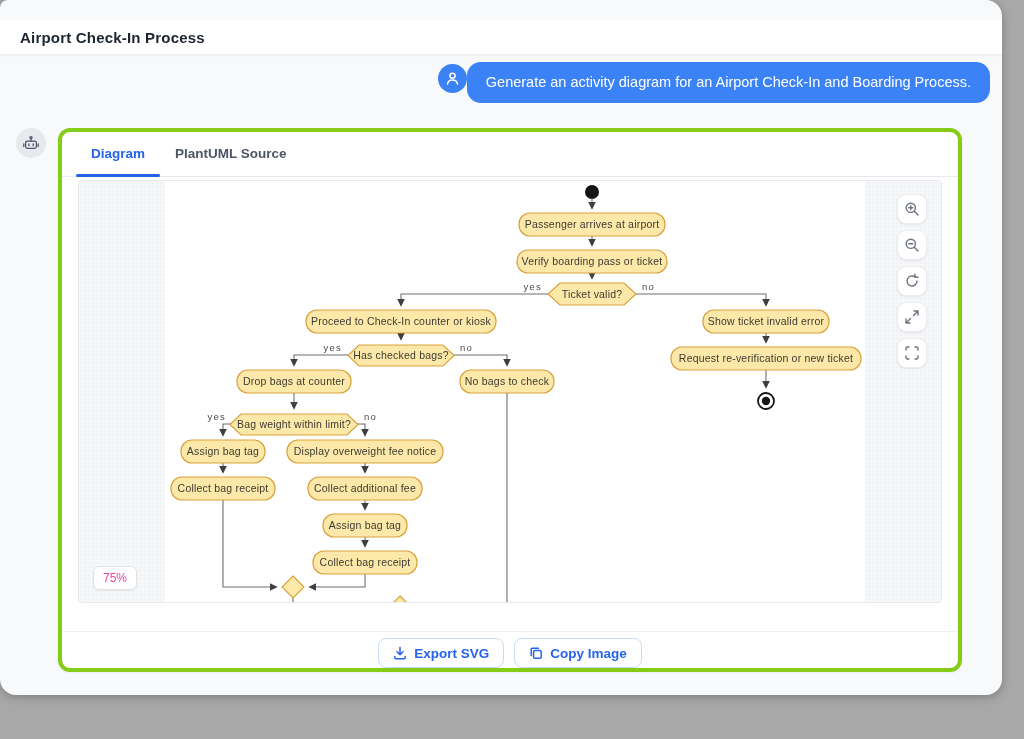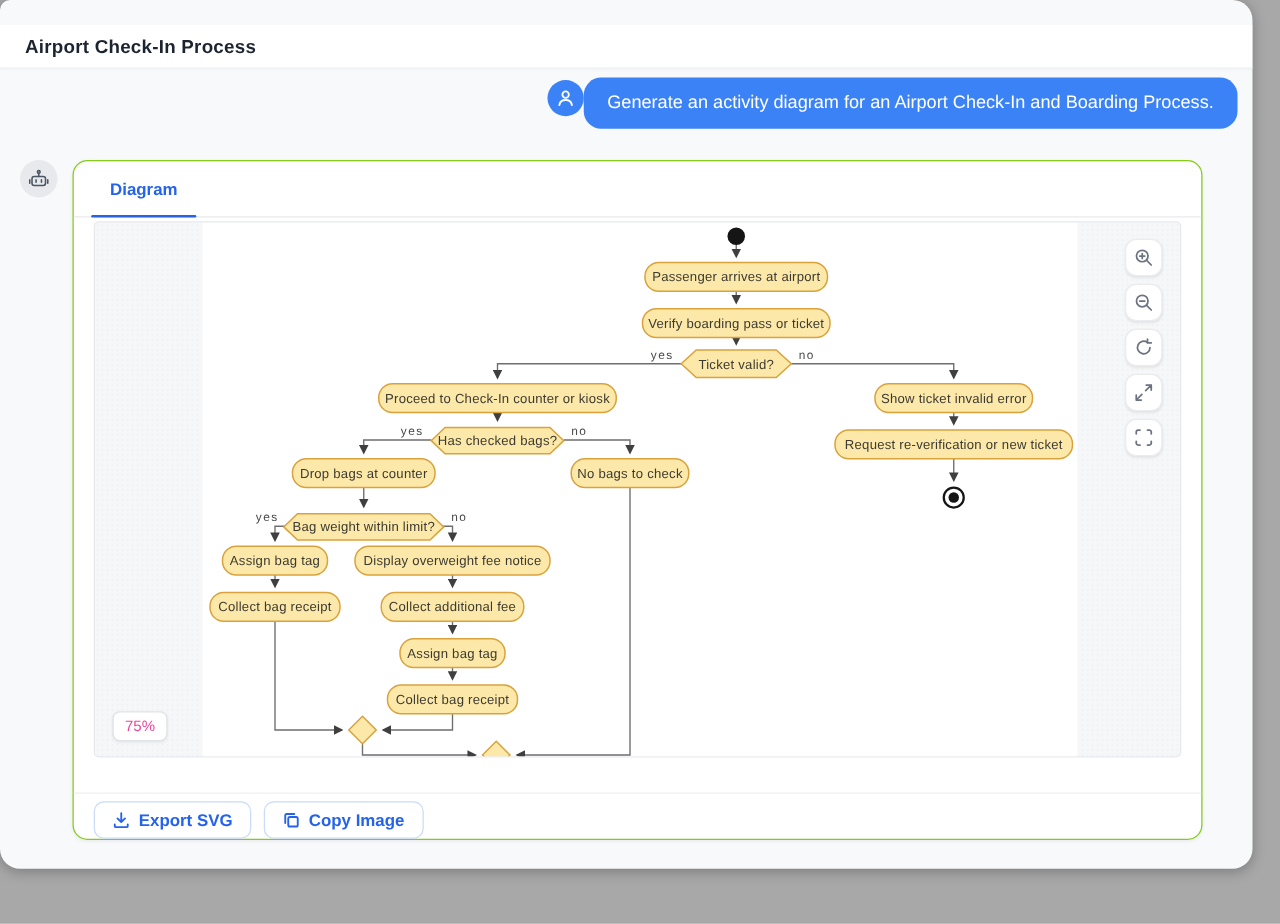--- a/index.html
+++ b/index.html
@@ -28,21 +28,21 @@
     display:flex;align-items:center;justify-content:center;flex:0 0 auto;margin-top:2px;}
   .bubble{background:var(--accent);color:#fff;border-radius:14px;height:41px;line-height:41px;
     padding:0 19px;font-size:14.5px;font-weight:400;white-space:nowrap;}
 
   
   .bot-avatar{position:absolute;left:16px;top:128px;width:30px;height:30px;border-radius:50%;
     background:#e7e9ec;display:flex;align-items:center;justify-content:center;}
 
   
   .card{position:absolute;left:58px;top:128px;width:904px;height:544px;background:#fff;
-    border:1px solid #84cc16;border-radius:12px;box-shadow:0 1px 3px rgba(0,0,0,.05);
+    border:4px solid #84cc16;border-radius:12px;box-shadow:0 1px 3px rgba(0,0,0,.05);
     display:flex;flex-direction:column;}
   .tabbar{height:46px;display:flex;align-items:stretch;padding:0 14px;border-bottom:1px solid #e8eaed;}
   .tab{display:flex;align-items:center;padding:0 15px;font-size:13.5px;font-weight:600;
     color:#4b5563;cursor:pointer;position:relative;}
   .tab.active{color:var(--tab-active);}
   .tab.active::after{content:"";position:absolute;left:0;right:0;bottom:-1px;height:2.5px;
     background:var(--tab-active);border-radius:2px;}
 
   
   .viewport{margin:3px 16px 0 16px;height:437px;position:relative;border:1px solid #e7e9ee;
@@ -62,21 +62,21 @@
   .ctrl-btn{width:30px;height:30px;border-radius:9px;background:#fff;border:1px solid #ececf0;
     box-shadow:0 1px 2px rgba(0,0,0,.08);display:flex;align-items:center;justify-content:center;
     color:#6b7280;cursor:pointer;}
   .ctrl-btn svg{stroke:#6b7280;fill:none;stroke-width:1.4;stroke-linecap:round;stroke-linejoin:round;}
 
   .zoom-badge{position:absolute;left:14px;bottom:12px;background:#fff;border:1px solid #dfe3e8;
     border-radius:6px;padding:4px 9px;font-size:12px;color:#ec4899;box-shadow:0 1px 2px rgba(0,0,0,.06);}
 
   
   .footer{margin-top:28px;border-top:1px solid #eef0f4;padding:6px 16px 0;display:flex;
-    justify-content:flex-start;gap:10px;}
+    justify-content:center;gap:10px;}
   .action-btn{height:30px;display:flex;align-items:center;gap:7px;padding:0 14px;background:#fff;
     border:1px solid #c9dbf8;border-radius:8px;color:var(--tab-active);font-size:13.5px;
     font-weight:600;cursor:pointer;font-family:"Liberation Sans",sans-serif;}
   .action-btn svg{stroke:var(--tab-active);fill:none;stroke-width:1.5;stroke-linecap:round;stroke-linejoin:round;}
 </style>
 </head>
 <body>
 
 <div class="window">
 
@@ -103,20 +103,21 @@
         <path d="M7.6 11v2M12.4 11v2"></path>
         <path d="M2 11v3M18 11v3"></path>
       </g>
     </svg>
   </div>
 
   <div class="card">
 
     <div class="tabbar">
       <div class="tab active">Diagram</div>
+      <div class="tab">PlantUML Source</div>
     </div>
 
     <div class="viewport">
       <div class="canvas">
         <svg class="diagram-svg" width="700" height="437" viewBox="0 0 700 437">
           <defs>
             <marker id="arrowhead" markerWidth="7" markerHeight="7" refX="5.5" refY="3.5" orient="auto">
               <path d="M0,0 L7,3.5 L0,7 Z" fill="#3f3f3f"></path>
             </marker>
           </defs>

